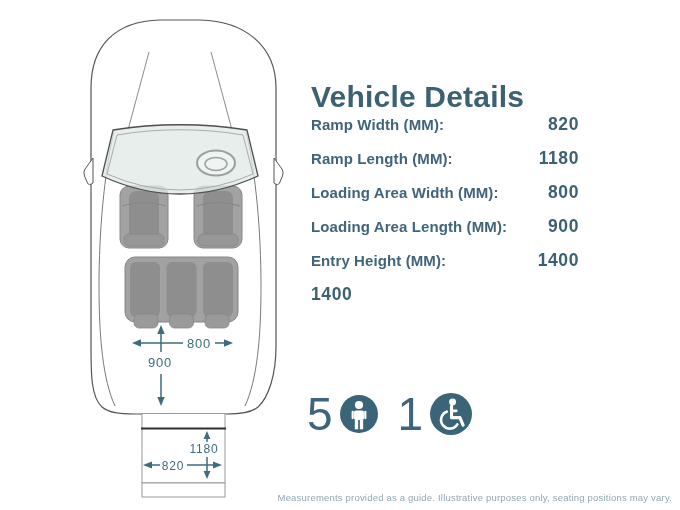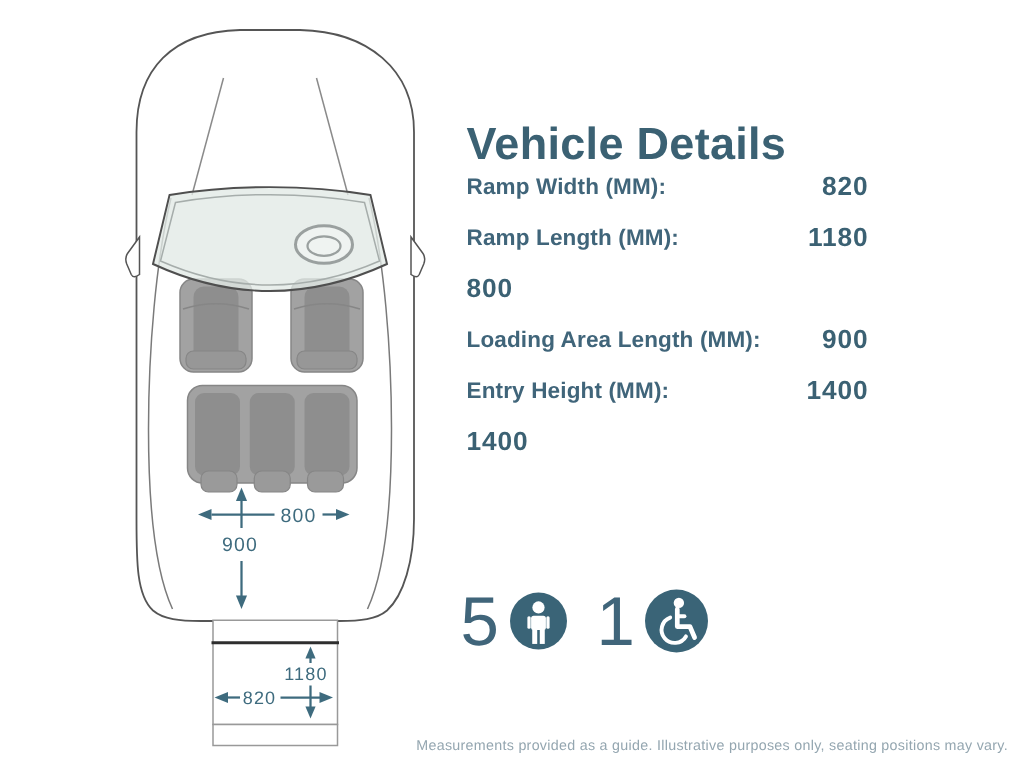--- a/index.html
+++ b/index.html
@@ -137,20 +137,21 @@
         <span class="spec-value">820</span>
       </div>
       <div class="spec-row">
         <span class="spec-label">Ramp Length (MM):</span>
         <span class="spec-value">1180</span>
       </div>
     </div>
 
     <div class="spec-group">
       <div class="spec-row">
+        <span class="spec-label">Loading Area Width (MM):</span>
         <span class="spec-value">800</span>
       </div>
       <div class="spec-row">
         <span class="spec-label">Loading Area Length (MM):</span>
         <span class="spec-value">900</span>
       </div>
     </div>
 
     <div class="spec-group">
       <div class="spec-row">

